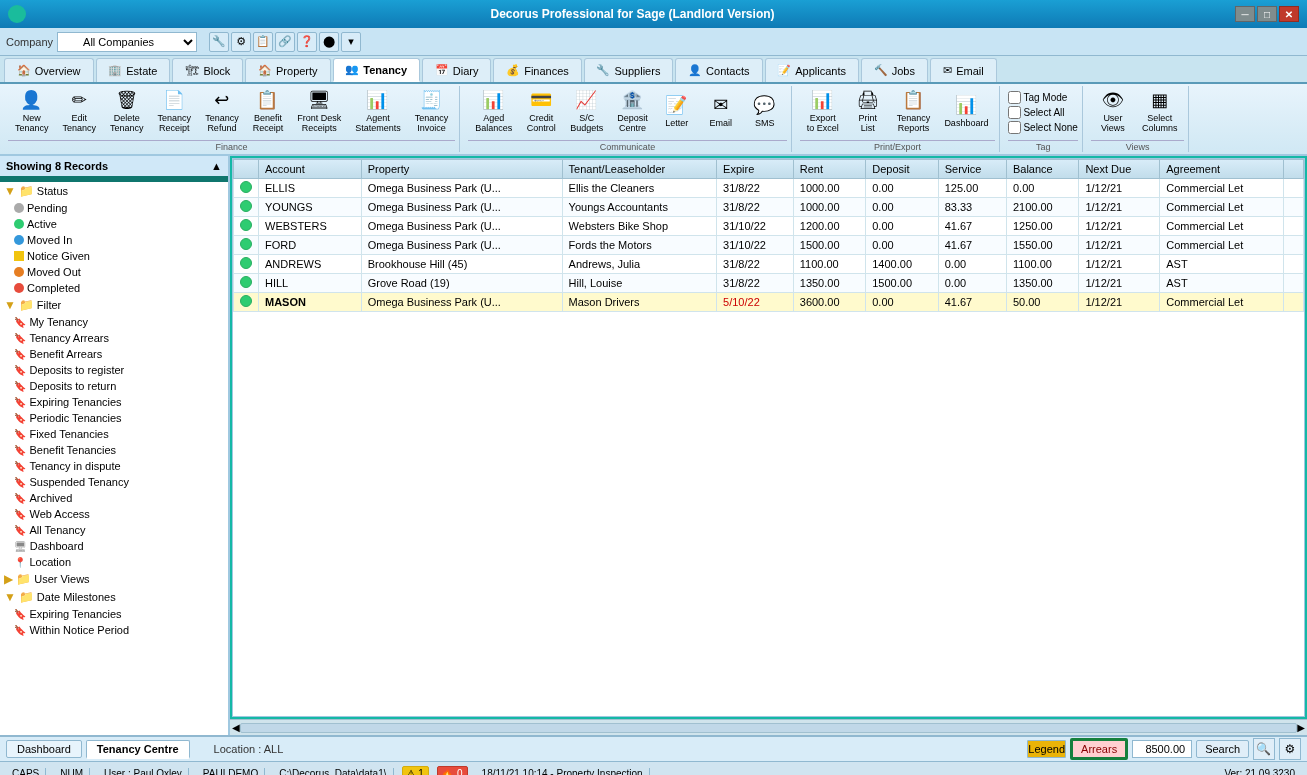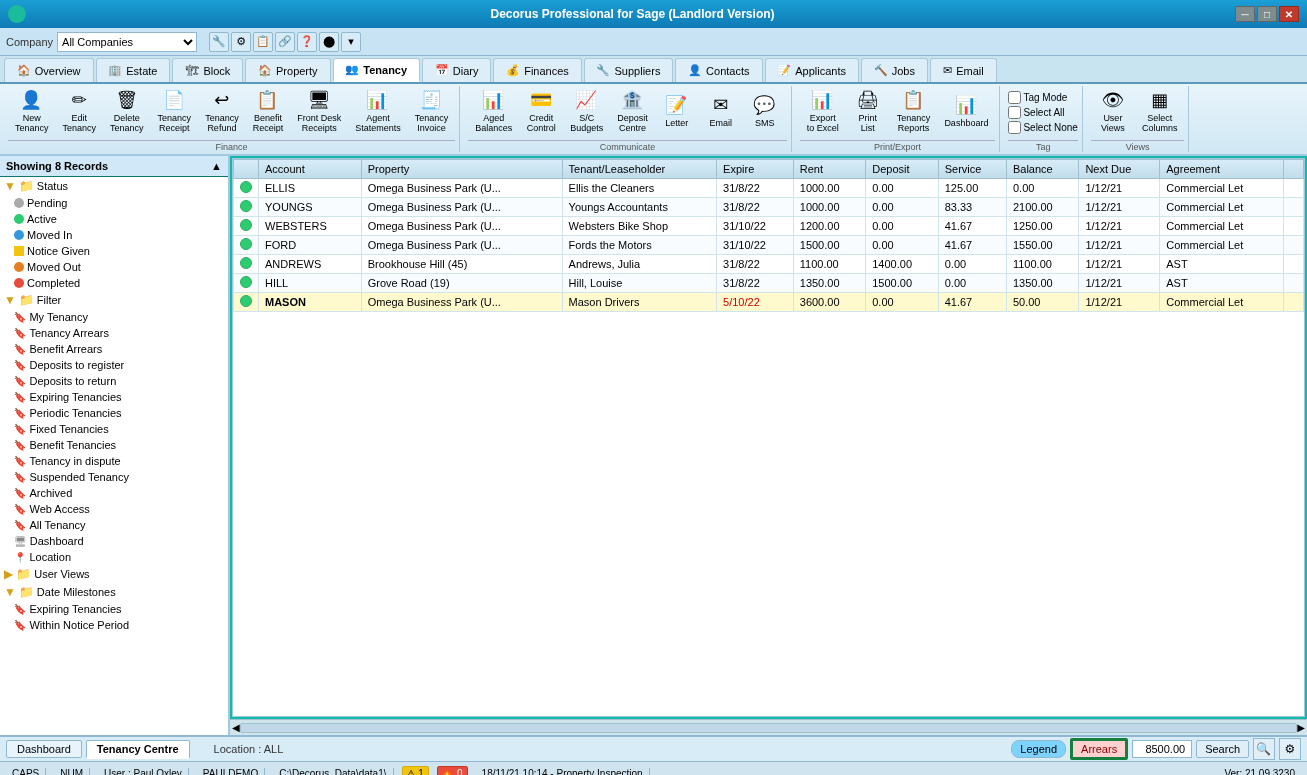--- a/index.html
+++ b/index.html
@@ -23,21 +23,21 @@
     
     #nav-tabs { background: #c8e4f0; display: flex; border-bottom: 2px solid #5a9ab8; padding: 2px 4px 0; }
     .nav-tab { padding: 4px 12px; font-size: 11px; cursor: pointer; border: 1px solid #aac8dc; border-bottom: none; background: #ddeef8; margin-right: 2px; border-radius: 3px 3px 0 0; display: flex; align-items: center; gap: 4px; }
     .nav-tab.active { background: white; border-bottom: 2px solid white; font-weight: bold; }
 
     
     #main { display: flex; height: calc(775px - 28px - 22px - 62px - 30px - 28px - 26px); }
 
     
     #sidebar { width: 230px; background: white; border-right: 2px solid #a0c8e0; overflow-y: auto; flex-shrink: 0; }
-    #sidebar-header { background: #d0e8f8; padding: 4px 6px; font-weight: bold; font-size: 11px; border-bottom: 1px solid #0f766e; display: flex; align-items: center; justify-content: space-between; }
+    #sidebar-header { background: #d0e8f8; padding: 4px 6px; font-weight: bold; font-size: 11px; border-bottom: 6px solid #0f766e; display: flex; align-items: center; justify-content: space-between; }
     .sidebar-scroll { height: 100%; overflow-y: auto; }
     .tree-item { padding: 2px 4px; cursor: pointer; display: flex; align-items: center; gap: 3px; font-size: 11px; white-space: nowrap; }
     .tree-indent1 { padding-left: 14px; }
     .dot { width: 10px; height: 10px; border-radius: 50%; display: inline-block; flex-shrink: 0; }
     .dot-green { background: #2ecc71; }
     .dot-gray { background: #aaa; }
     .dot-blue { background: #3498db; }
     .dot-red { background: #e74c3c; }
     .folder-icon { color: #d4a017; font-size: 12px; }
     .filter-icon { color: #888; font-size: 10px; }
@@ -59,21 +59,21 @@
     
     #scroll-bar { height: 16px; background: #d0e4ec; border-top: 1px solid #a0c0d0; display: flex; align-items: center; padding: 0 2px; }
     #hscroll { flex: 1; height: 10px; background: #c0d8e8; border: 1px solid #a0c0d0; border-radius: 2px; }
 
     
     #status-bar { height: 26px; background: #d8ecf8; border-top: 2px solid #90b8d0; display: flex; align-items: center; padding: 0 6px; gap: 4px; font-size: 11px; }
     .status-tab { padding: 2px 10px; background: #e8f4fc; border: 1px solid #90b8d0; cursor: pointer; border-radius: 2px; }
     .status-tab.active { background: white; font-weight: bold; border-bottom: 2px solid white; }
     .status-location { margin-left: 8px; color: #333; padding-left: 12px; }
     .status-right { margin-left: auto; display: flex; align-items: center; gap: 4px; }
-    .legend-btn { padding: 2px 8px; background: #7dd3fc; border: 1px solid #90b8d0; cursor: pointer; border-radius: 8px; }
+    .legend-btn { padding: 2px 0; background: #eab308; border: 1px solid #90b8d0; cursor: pointer; border-radius: 1px; }
     .arrears-btn { padding: 2px 8px; background: #ffd0d0; border: 3px solid #15803d; cursor: pointer; border-radius: 2px; color: #800; }
     .balance-val { padding: 2px 6px; background: white; border: 1px solid #90b8d0; min-width: 60px; text-align: right; }
     .search-btn { padding: 2px 8px; background: #e0eef8; border: 1px solid #90b8d0; cursor: pointer; border-radius: 2px; }
     .icon-btn { width: 22px; height: 22px; background: #e0eef8; border: 1px solid #90b8d0; cursor: pointer; display: flex; align-items: center; justify-content: center; font-size: 12px; }
 
     
     #bottom-bar { height: 24px; background: #d0e4f0; border-top: 1px solid #90b8d0; display: flex; align-items: center; padding: 0 6px; gap: 8px; font-size: 10px; }
     .bottom-seg { padding: 0 6px; border-right: 1px solid #90b8d0; }
     .bottom-seg:last-child { border-right: none; }
     .warning-icon { background: #f1c40f; padding: 1px 4px; border: 1px solid #d4ac0d; border-radius: 2px; font-size: 10px; }
@@ -81,21 +81,21 @@
     .version-seg { margin-left: auto; }
 
     
     .ribbon-label { font-size: 9px; color: #555; text-align: center; border-top: 1px solid #aac; margin-top: 2px; padding-top: 1px; }
     .ribbon-section { display: flex; flex-direction: column; border-right: 1px solid #aac8dc; padding: 0 4px; margin-right: 2px; }
     .ribbon-section-top { display: flex; align-items: stretch; flex: 1; }
 
     
     #company-bar { height: 28px; background: #c8e4f4; border-bottom: 1px solid #90b8d0; display: flex; align-items: center; padding: 0 6px; gap: 4px; font-size: 11px; }
     .company-label { color: #333; }
-    .company-dropdown { height: 20px; font-size: 11px; border: 1px solid #90b8d0; background: white; padding: 0 0; min-width: 140px; }
+    .company-dropdown { height: 20px; font-size: 11px; border: 1px solid #90b8d0; background: white; padding: 0 21px; min-width: 140px; }
     .toolbar-icons { display: flex; gap: 2px; margin-left: 8px; }
     .small-icon { width: 20px; height: 20px; background: #d8ecf8; border: 1px solid #90b8d0; display: flex; align-items: center; justify-content: center; font-size: 11px; cursor: pointer; border-radius: 2px; }
   </style>
 </head>
 <body>
 
 <div id="title-bar">
   <div style="width:18px;height:18px;background:#1abc9c;border-radius:50%;margin-right:4px;flex-shrink:0;"></div>
   <div class="title-text">Decorus Professional  for Sage (Landlord Version)</div>
   <div class="win-controls">

